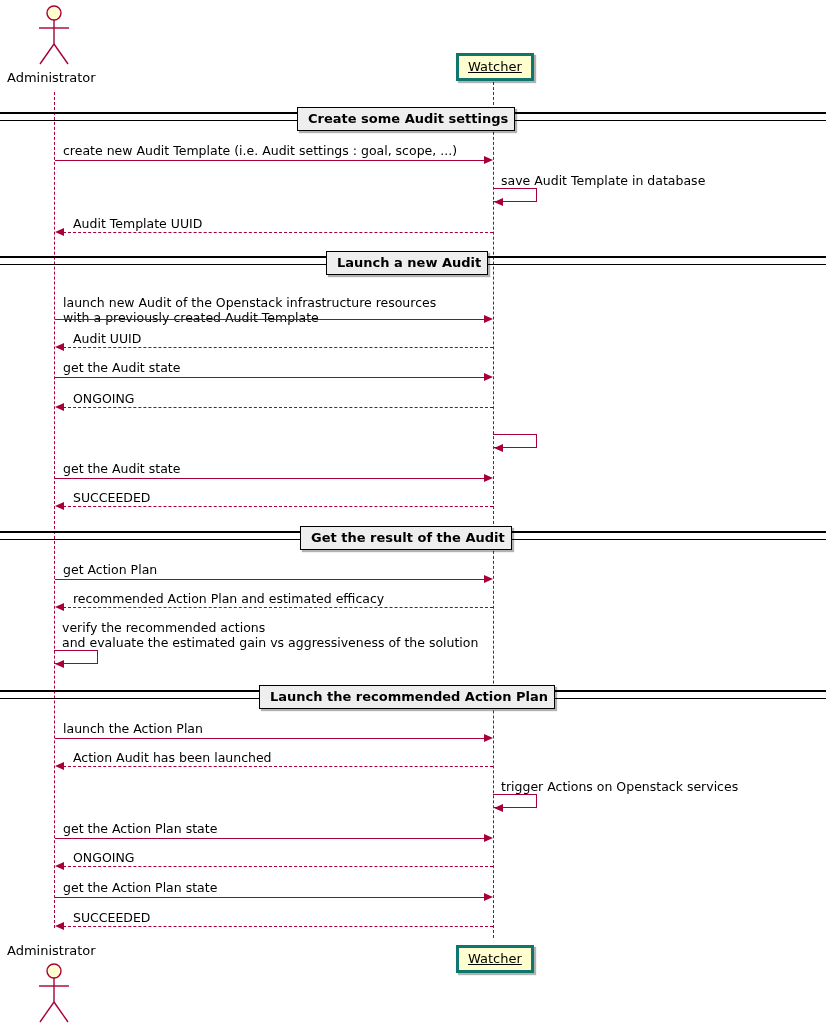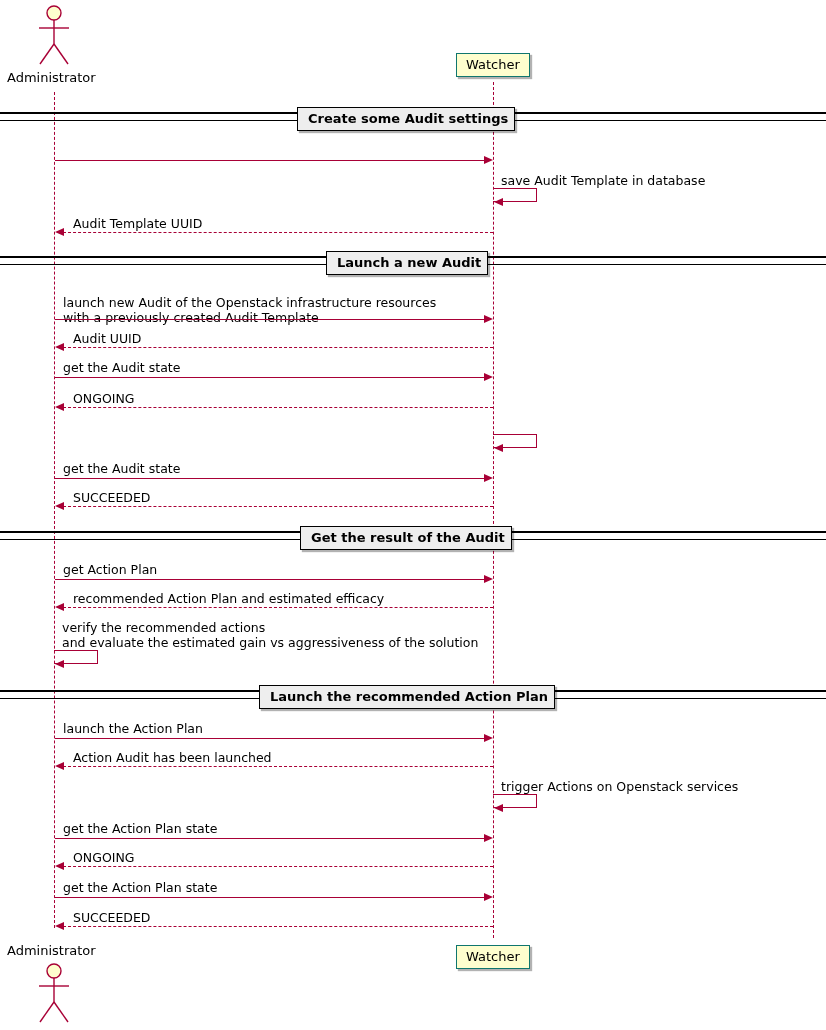--- a/index.html
+++ b/index.html
@@ -21,27 +21,28 @@
   .abs { position: absolute; }
 
   
   .actor-label {
     font-size: 13px;
     color: #000000;
     white-space: nowrap;
   }
   .participant-box {
     background: #FEFECE;
-    border: 1px solid #0f766e;
+    border: 3px solid #0f766e;
     color: #000000;
     font-size: 13px;
     padding: 3px 9px 4px 9px;
     white-space: nowrap;
     box-shadow: 2px 2px 1px rgba(0,0,0,0.30);
     text-align: center;
+    text-decoration: underline;
   }
 
   
   .lifeline {
     border-left: 1px dashed #A80036;
     width: 0;
   }
 
   
   .sep-line {
@@ -117,20 +118,21 @@
     </svg>
   </div>
   <div class="abs actor-label" style="left:7px; top:70px;">Administrator</div>
 
   <div class="abs participant-box" style="left:456px; top:53px;">Watcher</div>
 
   <div class="abs sep-line" style="top:112px;"></div>
   <div class="abs sep-line thin" style="top:120px;"></div>
   <div class="abs group-title" style="left:297px; top:107px;">Create some Audit settings</div>
 
+  <div class="abs msg-text" style="left:63px; top:143px;">create new Audit Template (i.e. Audit settings : goal, scope, ...)</div>
   <div class="abs msg-line" style="left:55px; top:160px; width:430px;"></div>
   <div class="abs arrow-head right" style="left:484px; top:156px;"></div>
 
   <div class="abs msg-text" style="left:501px; top:173px;">save Audit Template in database</div>
   <div class="abs self-box" style="left:493px; top:188px; width:44px;"></div>
   <div class="abs arrow-head left" style="left:494px; top:198px;"></div>
 
   <div class="abs msg-text" style="left:73px; top:216px;">Audit Template UUID</div>
   <div class="abs msg-line dashed" style="left:63px; top:232px; width:430px;"></div>
   <div class="abs arrow-head left" style="left:55px; top:228px;"></div>

